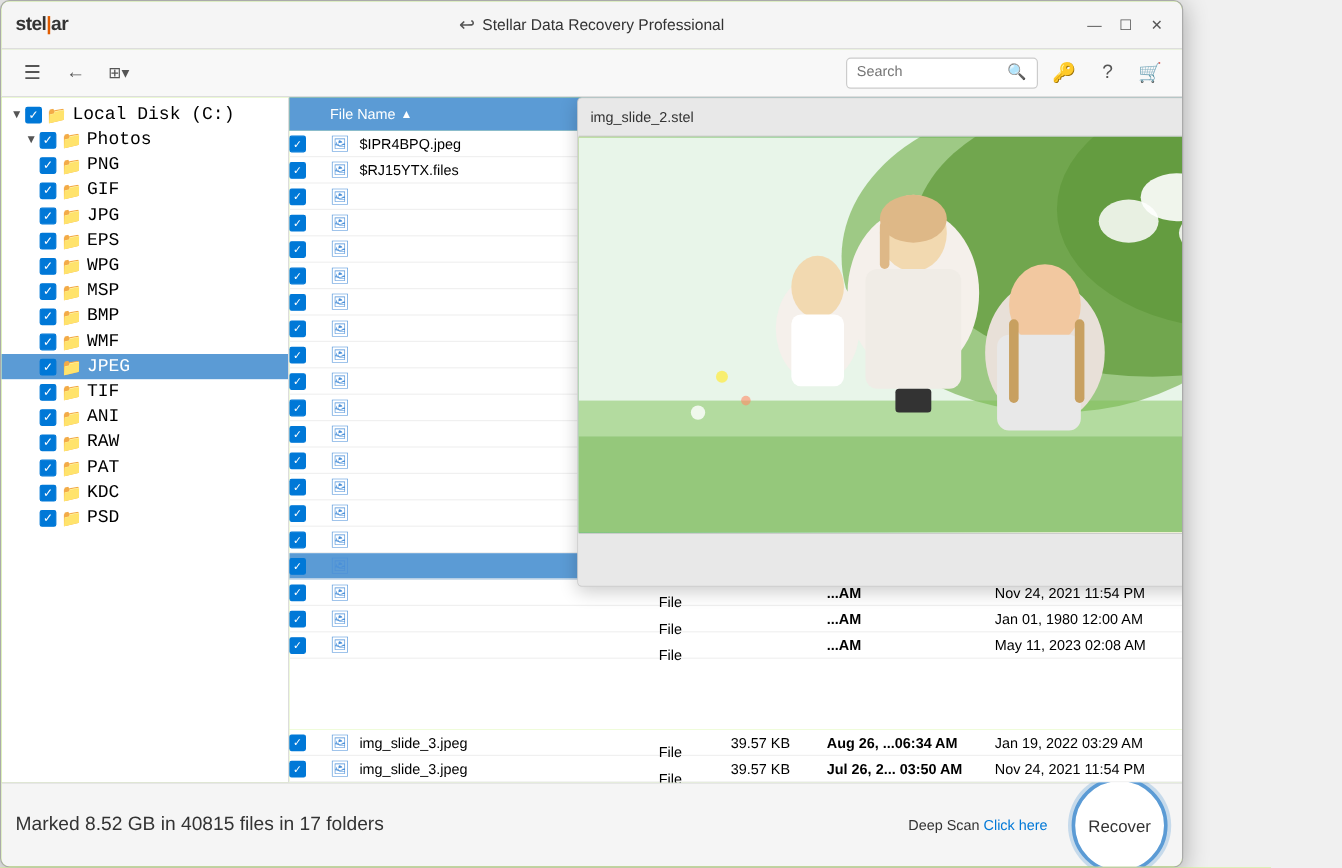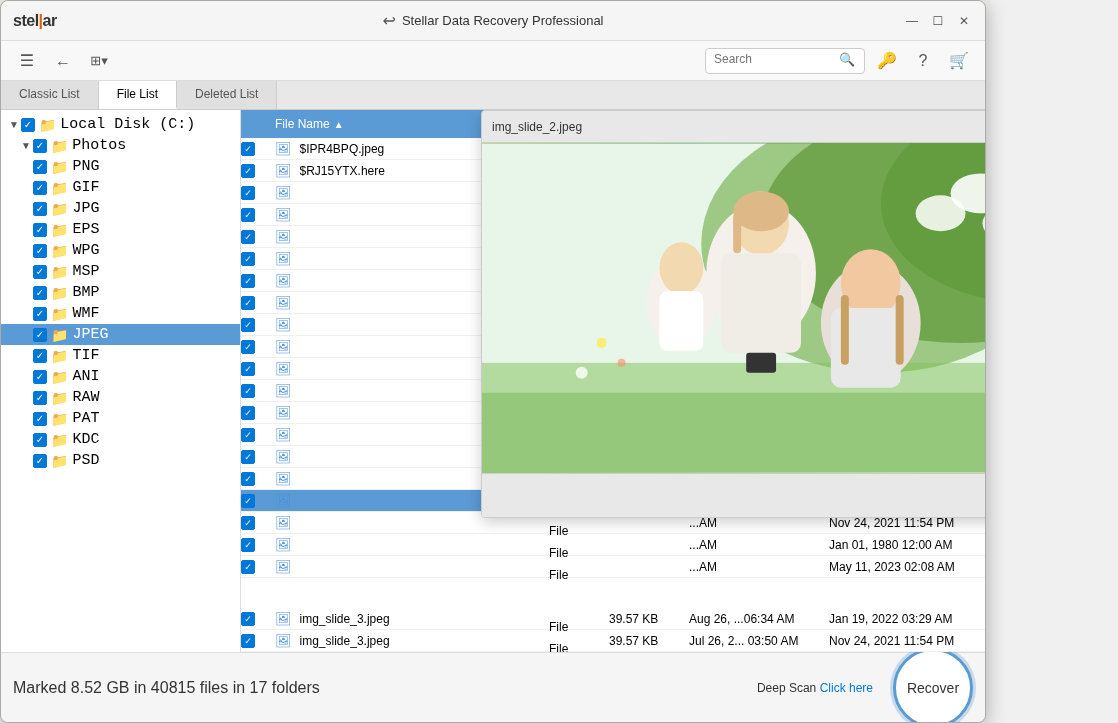--- a/index.html
+++ b/index.html
@@ -195,21 +195,21 @@
       font-size: 12px;
       font-weight: 500;
       height: 28px;
       align-items: center;
       flex-shrink: 0;
     }
     .col-check { width: 30px; text-align: center; }
     .col-name { flex: 1; padding: 0 4px; display: flex; align-items: center; gap: 4px; }
     .col-type { width: 60px; padding: 0 4px; margin-top: 16px; }
     .col-size { width: 80px; padding: 0 4px; }
-    .col-creation { width: 140px; padding: 0 4px; }
+    .col-creation { width: 140px; padding: 0 4px; font-weight: bold; }
     .col-modification { width: 160px; padding: 0 4px; }
     
     .file-list {
       flex: 1;
       overflow-y: auto;
       background: #fff;
     }
     .file-row {
       display: flex;
       align-items: center;
@@ -359,25 +359,20 @@
     <div class="toolbar-spacer"></div>
     <div class="search-box">
       <input type="text" placeholder="Search" style="">
       <span class="search-box-icon">🔍</span>
     </div>
     <div class="toolbar-action-icon">🔑</div>
     <div class="toolbar-action-icon">?</div>
     <div class="toolbar-action-icon">🛒</div>
   </div>
 
-  <div class="tabbar">
-    <div class="tab">Classic List</div>
-    <div class="tab active">File List</div>
-    <div class="tab">Deleted List</div>
-  </div>
 
   <div class="main-area">
 
     <div class="sidebar">
 
       <div class="tree-item">
         <span class="indent" style="width:4px;"></span>
         <span class="tree-arrow">▼</span>
         <span class="checkbox checked">✓</span>
         <span class="folder-icon folder-yellow">📁</span>
@@ -513,21 +508,21 @@
     <div class="col-size">0.17 KB</div>
     <div class="col-creation">Feb 19, ...12:02 PM</div>
     <div class="col-modification">Feb 19, 2024 12:02 PM</div>
   </div>
           <div class="file-row">
     <div class="col-check">
       <span class="file-checkbox checked">✓</span>
     </div>
     <div class="col-name">
       <span class="file-icon">🖼</span>
-      <span>$RJ15YTX.here</span>
+      <span>$RJ15YTX.files</span>
     </div>
     <div class="col-type">File</div>
     <div class="col-size">1.08 MB</div>
     <div class="col-creation">Jan 30, ...04:57 PM</div>
     <div class="col-modification">Jan 30, 2024 04:57 PM</div>
   </div>
           <div class="file-row">
     <div class="col-check">
       <span class="file-checkbox checked">✓</span>
     </div>
@@ -758,21 +753,21 @@
     </div>
     <div class="col-type">File</div>
     <div class="col-size"></div>
     <div class="col-creation">...AM</div>
     <div class="col-modification">May 11, 2023 02:08 AM</div>
   </div>
         </div>
 
       <div class="preview-popup">
         <div class="preview-titlebar">
-          <span class="preview-title">img_slide_2.jpeg</span>
+          <span class="preview-title">img_slide_2.stel</span>
           <div class="preview-controls">
             <button class="preview-btn">☐</button>
             <button class="preview-btn">✕</button>
           </div>
         </div>
         <div class="preview-image">
           <svg viewBox="0 0 640 330" class="preview-svg">
 
             <rect width="640" height="330" fill="#e8f5e9"></rect>
 

